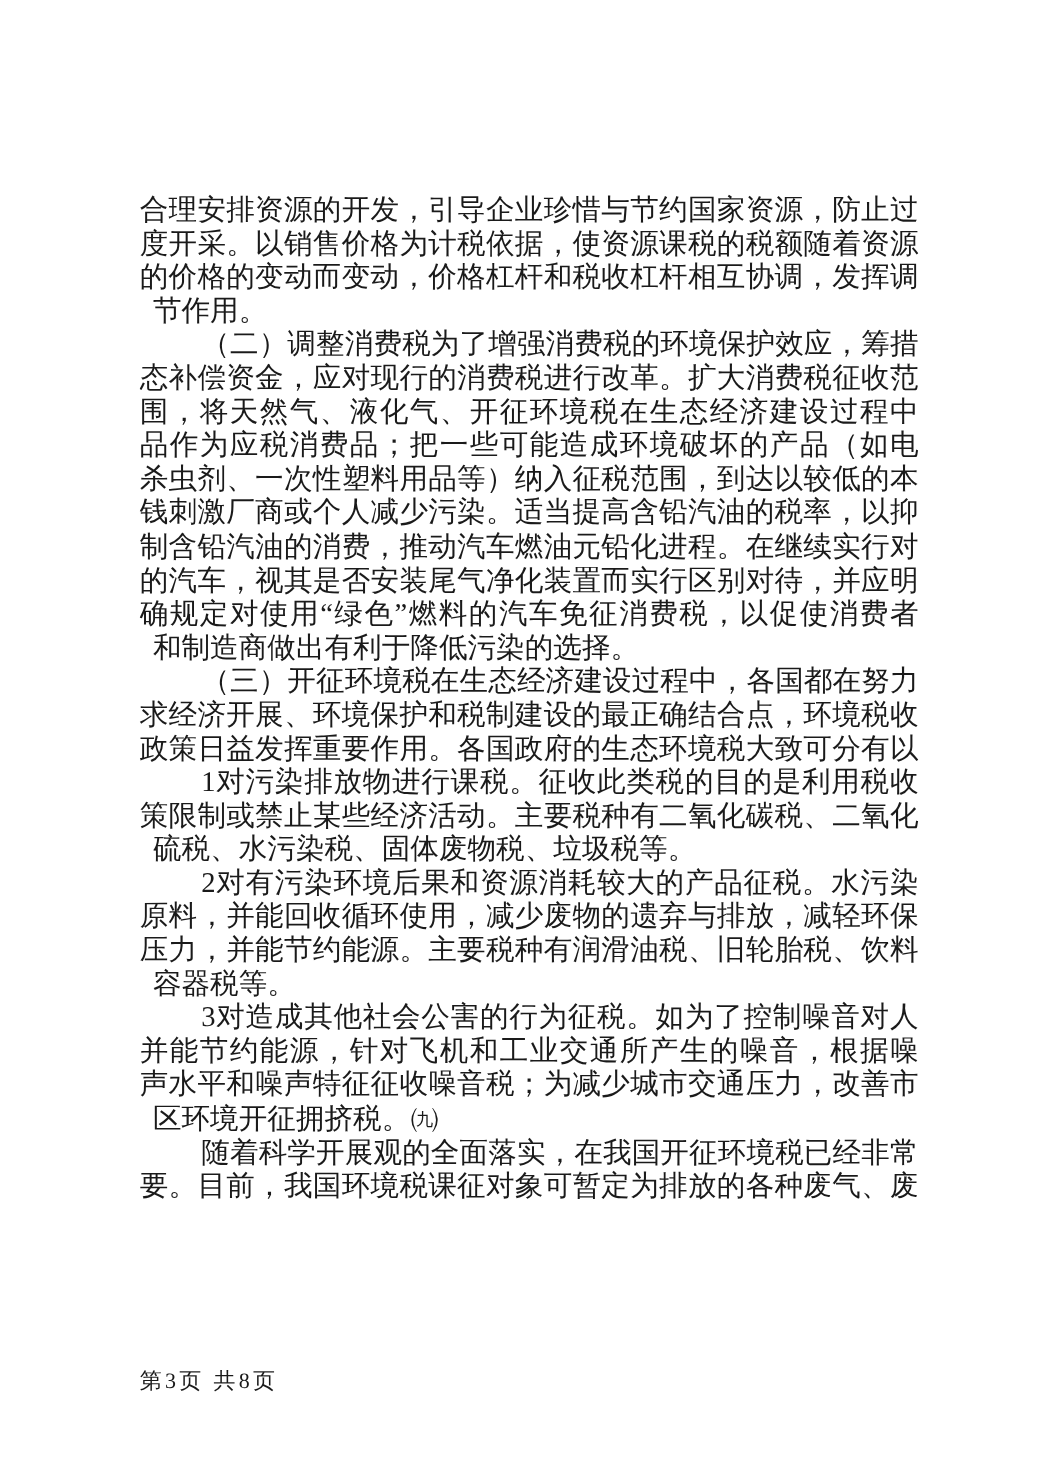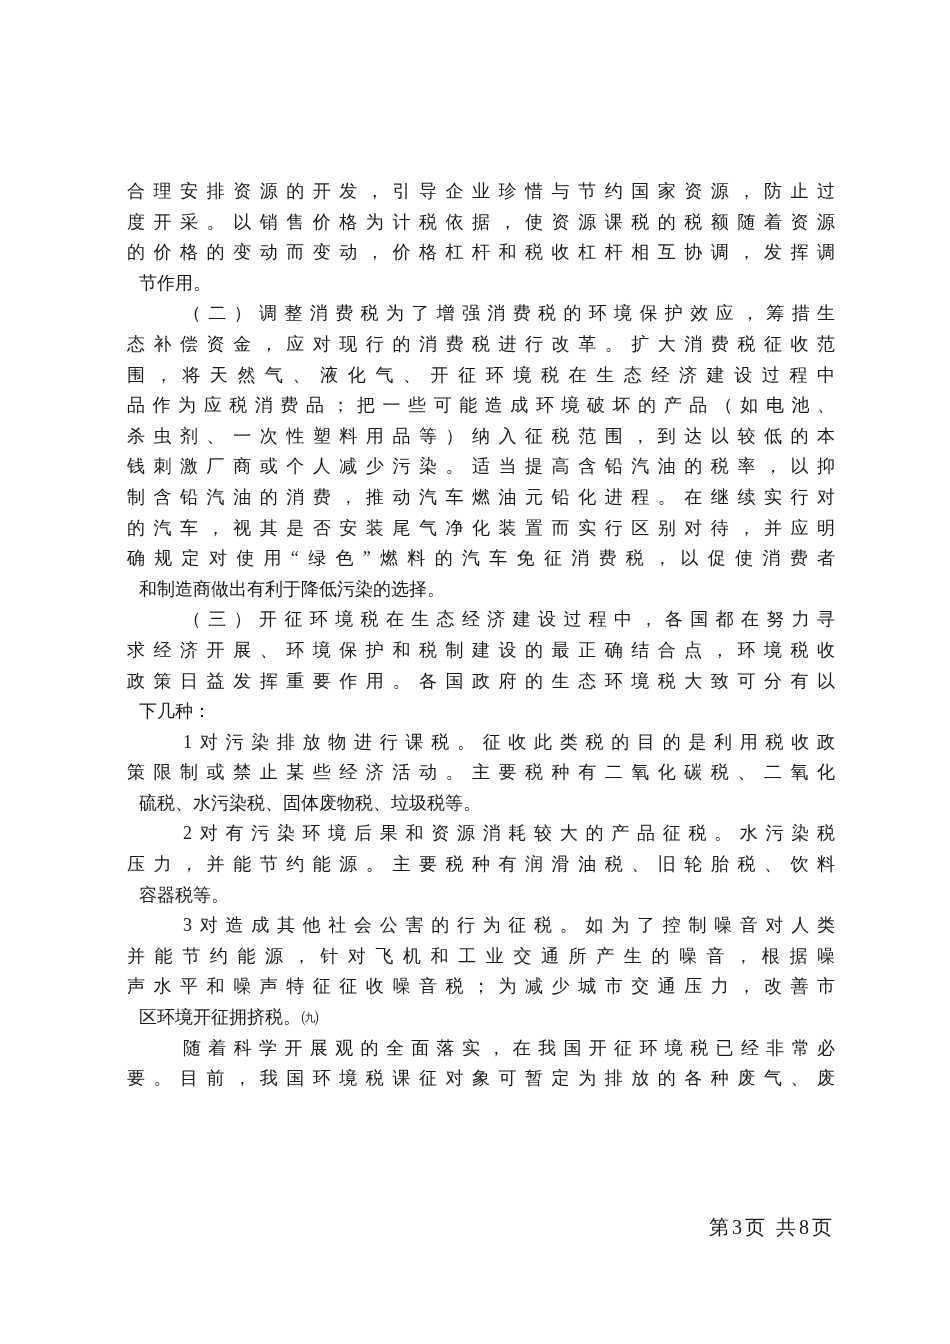--- a/index.html
+++ b/index.html
@@ -13,40 +13,40 @@
     color: #1a1a1a;
     overflow: hidden;
   }
   .textblock {
     position: absolute;
     left: 127px;
     top: 176px;
     width: 708px;
   }
   .line {
-    font-size: 18px;
+    font-size: 26px;
     line-height: 30.6px;
     white-space: normal;
     text-align: justify;
     text-justify: inter-character;
     overflow: hidden;
     height: 30.6px;
   }
   
   .j { text-align-last: justify; }
   
   .e { text-align-last: left; margin-left: 12px; }
   
   .ind { text-indent: 56px; }
   .footer {
     position: absolute;
     left: 127px;
-    top: 1214px;
+    top: 1242px;
     width: 708px;
-    text-align: right;
+    text-align: left;
     font-size: 20px;
     letter-spacing: 3px;
   }
 </style>
 </head>
 <body>
 
 <div class="page">
   <div class="textblock">
 
@@ -62,27 +62,27 @@
     <div class="line j">杀虫剂、一次性塑料用品等）纳入征税范围，到达以较低的本</div>
     <div class="line j">钱刺激厂商或个人减少污染。适当提高含铅汽油的税率，以抑</div>
     <div class="line j">制含铅汽油的消费，推动汽车燃油元铅化进程。在继续实行对</div>
     <div class="line j">的汽车，视其是否安装尾气净化装置而实行区别对待，并应明</div>
     <div class="line j">确规定对使用“绿色”燃料的汽车免征消费税，以促使消费者</div>
     <div class="line e">和制造商做出有利于降低污染的选择。</div>
 
     <div class="line j ind">（三）开征环境税在生态经济建设过程中，各国都在努力寻</div>
     <div class="line j">求经济开展、环境保护和税制建设的最正确结合点，环境税收</div>
     <div class="line j">政策日益发挥重要作用。各国政府的生态环境税大致可分有以</div>
-    <div class="line e">下几种：</div>
 
     <div class="line j ind">1对污染排放物进行课税。征收此类税的目的是利用税收政</div>
     <div class="line j">策限制或禁止某些经济活动。主要税种有二氧化碳税、二氧化</div>
     <div class="line e">硫税、水污染税、固体废物税、垃圾税等。</div>
 
     <div class="line j ind">2对有污染环境后果和资源消耗较大的产品征税。水污染税</div>
+    <div class="line j">原料，并能回收循环使用，减少废物的遗弃与排放，减轻环保</div>
     <div class="line j">压力，并能节约能源。主要税种有润滑油税、旧轮胎税、饮料</div>
     <div class="line e">容器税等。</div>
 
     <div class="line j ind">3对造成其他社会公害的行为征税。如为了控制噪音对人类</div>
     <div class="line j">并能节约能源，针对飞机和工业交通所产生的噪音，根据噪</div>
     <div class="line j">声水平和噪声特征征收噪音税；为减少城市交通压力，改善市</div>
     <div class="line e">区环境开征拥挤税。㈨</div>
 
     <div class="line j ind">随着科学开展观的全面落实，在我国开征环境税已经非常必</div>
     <div class="line j">要。目前，我国环境税课征对象可暂定为排放的各种废气、废</div>

